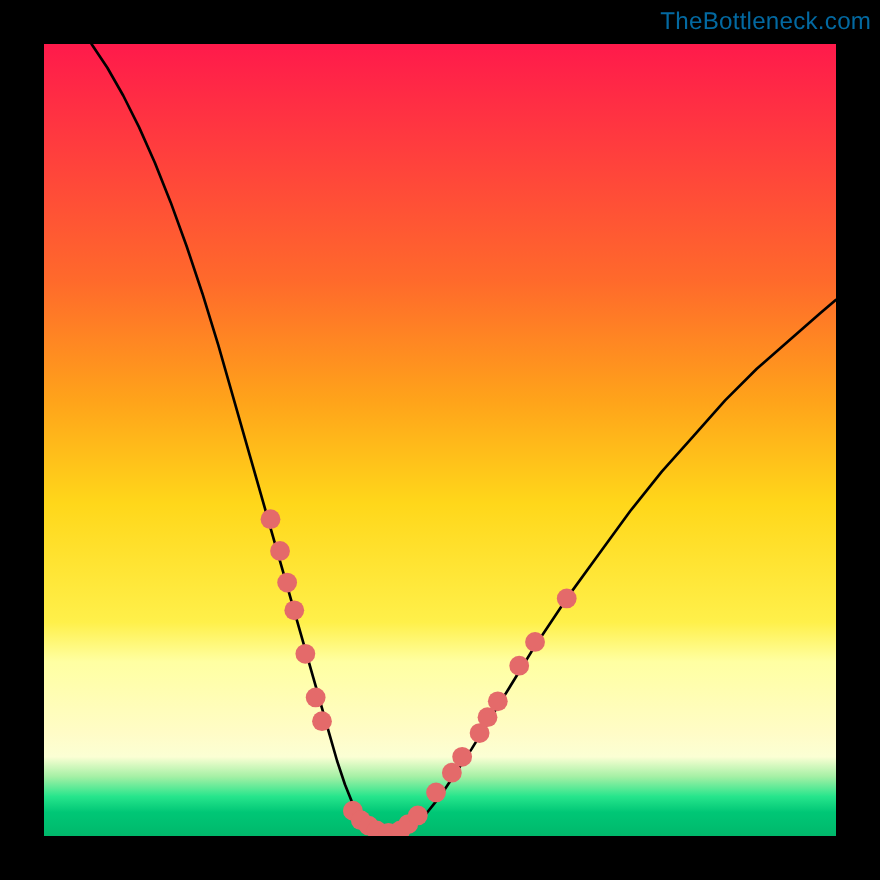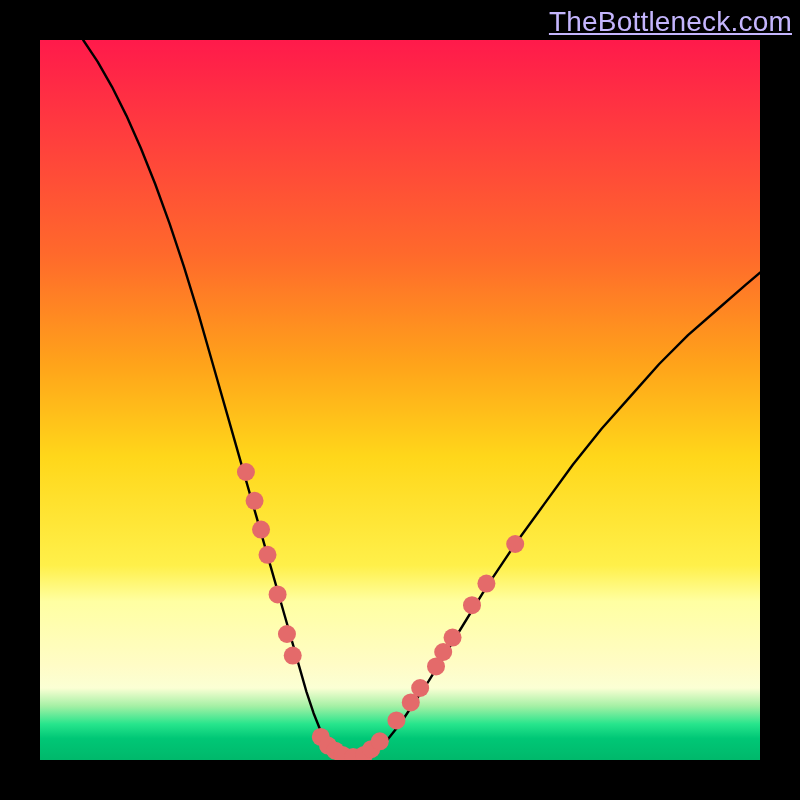--- a/index.html
+++ b/index.html
@@ -40,25 +40,24 @@
       #a5f0a5 92.5%,
       #27e58c 95%,
       #00c776 97%,
       #00b86b 100%
     );
   }
   .watermark {
     position: absolute;
     top: 6px;
     right: 8px;
-    color: #c4b5fd;
-    font-size: 28px;
+    color: #0369a1;
+    font-size: 22px;
     letter-spacing: 0.2px;
     user-select: none;
-    text-decoration: underline;
   }
   svg.curve {
     position: absolute;
     left: 0;
     top: 0;
     width: 720px;
     height: 720px;
   }
 </style>
 </head>

